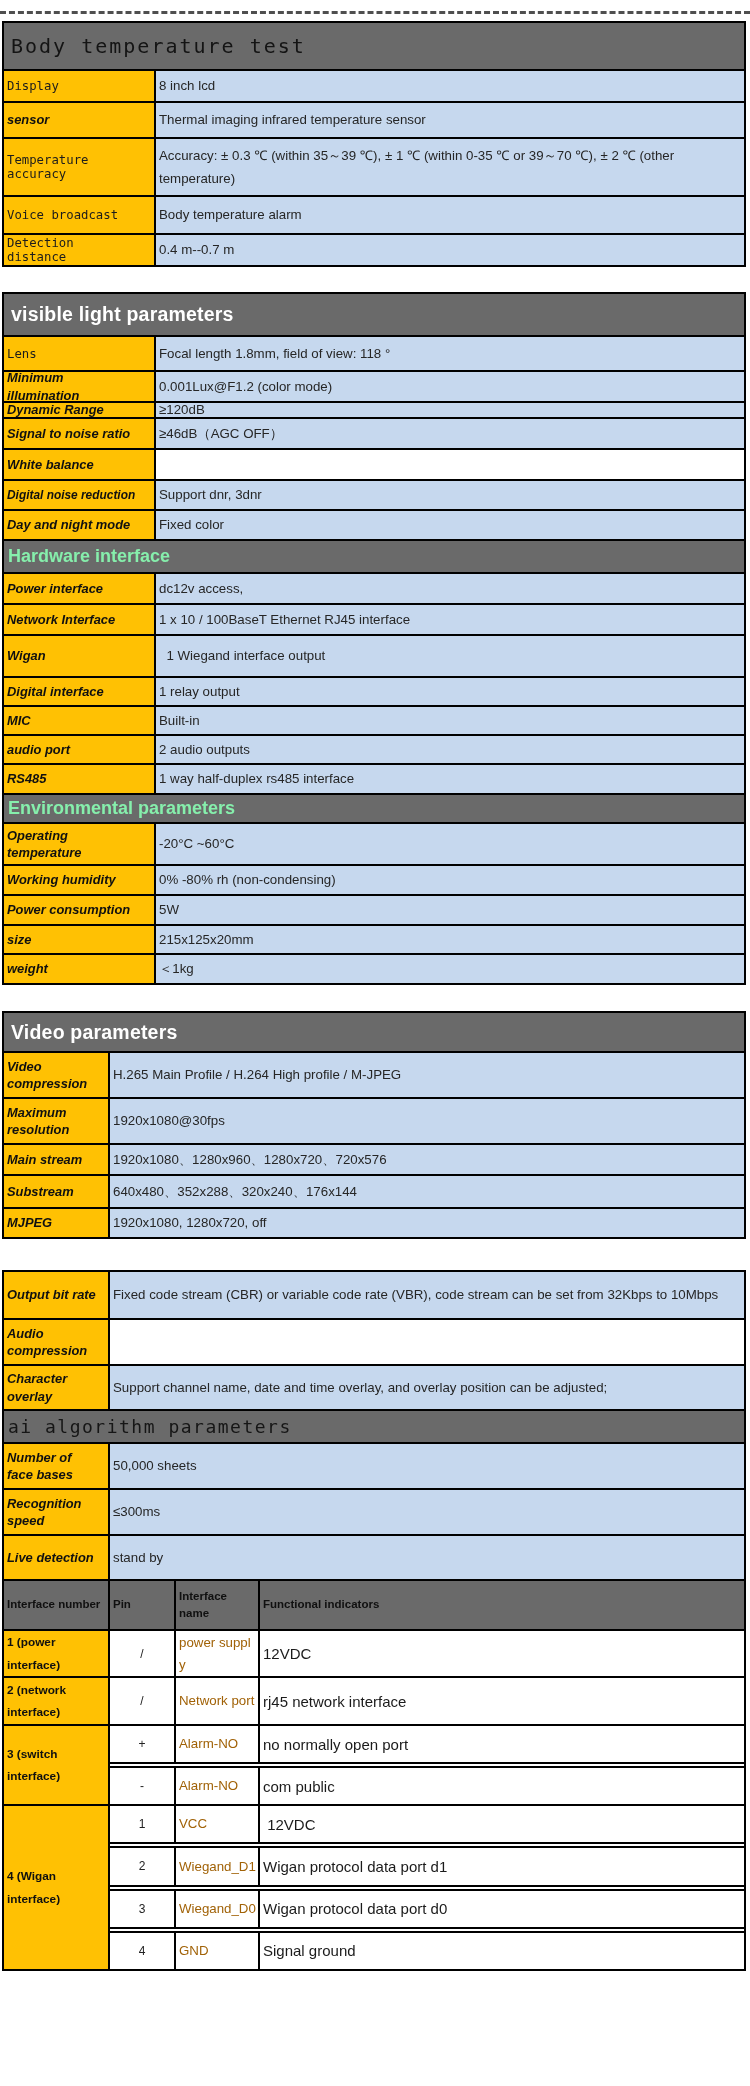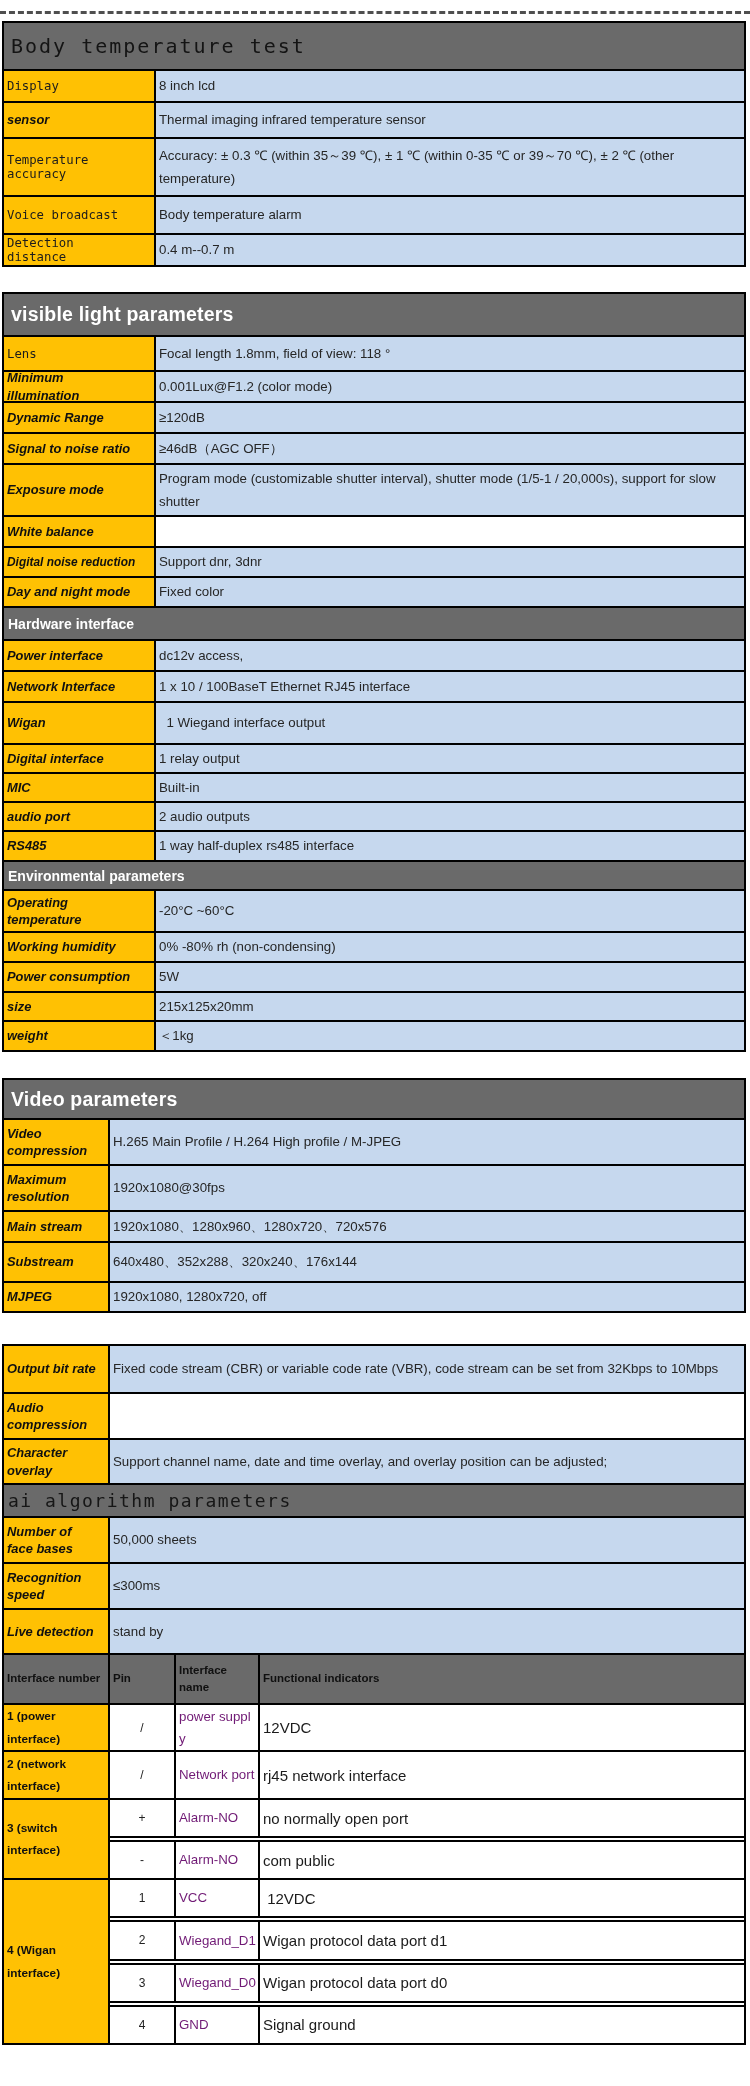--- a/index.html
+++ b/index.html
@@ -4,42 +4,42 @@
 <style>
   html,body{margin:0;padding:0;background:#ffffff;}
   body{width:750px;height:2086px;font-family:"Liberation Sans",sans-serif;position:relative;}
   .dash{margin:11px 0 7px 0;border-top:3px dashed #4f4f4f;width:750px;height:0;}
   .tbl{margin-left:2px;width:744px;border:2px solid #000;box-sizing:border-box;background:#fff;}
   .row{display:flex;border-top:2px solid #000;box-sizing:border-box;overflow:hidden;}
   .row.first{border-top:none;}
   .cap{background:#6a6a6a;display:flex;align-items:center;padding-left:7px;box-sizing:border-box;overflow:hidden;}
   .cap.mono-cap{font-family:"DejaVu Sans Mono",monospace;font-size:20px;color:#141414;letter-spacing:2px;}
   .cap.white-cap{font-weight:bold;font-size:19.5px;color:#ffffff;letter-spacing:0.2px;}
-  .sub{background:#6a6a6a;color:#ffffff;font-weight:bold;font-size:14px;display:flex;align-items:center;padding-left:4px;flex:1;}
+  .sub{background:#6a6a6a;color:#86efac;font-weight:bold;font-size:18px;display:flex;align-items:center;padding-left:4px;flex:1;}
   .sub.mono-sub{font-family:"DejaVu Sans Mono",monospace;font-weight:normal;color:#161616;font-size:18px;letter-spacing:1.5px;}
   .lab{width:152px;background:#ffc103;border-right:2px solid #000;display:flex;align-items:center;padding:0 18px 0 3px;box-sizing:border-box;overflow:hidden;}
   .narrow .lab{width:106px;padding:0 8px 0 3px;}
   .val{flex:1;background:#c6d8ee;display:flex;align-items:center;padding:0 4px 0 3px;box-sizing:border-box;font-size:13.3px;color:#262626;line-height:1.75;white-space:pre-wrap;overflow:hidden;}
   .mono{font-family:"DejaVu Sans Mono",monospace;font-size:12.3px;color:#1c1c1c;}
   .bl{font-weight:bold;font-size:12.9px;color:#101010;line-height:1.35;font-style:italic;}
   .fs12{font-size:11.9px;}
   .wrap2{padding-right:44px;}
   
   .ifhead{display:flex;border-top:2px solid #000;background:#6a6a6a;box-sizing:border-box;}
   .ifhead .hc{border-right:2px solid #000;display:flex;align-items:center;padding:0 2px 0 3px;box-sizing:border-box;font-weight:bold;font-size:11.5px;color:#101010;line-height:1.5;}
   .ifhead .hc:last-child{border-right:none;}
   .hc.c1{width:106px;} .hc.c2{width:66px;} .hc.c3{width:84px;} .hc.c4{flex:1;}
   .ifsec{display:flex;border-top:2px solid #000;box-sizing:border-box;}
   .iflab{width:106px;background:#ffc103;border-right:2px solid #000;display:flex;align-items:center;padding:0 2px 0 3px;box-sizing:border-box;font-weight:bold;font-size:11.8px;color:#101010;line-height:1.9;}
   .ifrows{flex:1;display:flex;flex-direction:column;}
   .ifr{display:flex;flex:1;border-top:2px solid #000;box-sizing:border-box;overflow:hidden;}
   .ifr.firstr{border-top:none;}
   .ifr.dbl{border-top:6px double #000;}
   .pin{width:66px;border-right:2px solid #000;background:#fff;display:flex;align-items:center;justify-content:center;font-size:12px;color:#222;box-sizing:border-box;}
-  .nm{width:84px;border-right:2px solid #000;background:#fff;display:flex;align-items:center;font-size:13.3px;color:#701a75;padding:0 1px 0 3px;box-sizing:border-box;word-break:break-all;line-height:1.6;}
+  .nm{width:84px;border-right:2px solid #000;background:#fff;display:flex;align-items:center;font-size:13.3px;color:#a16207;padding:0 1px 0 3px;box-sizing:border-box;word-break:break-all;line-height:1.6;}
   .fn{flex:1;background:#fff;display:flex;align-items:center;font-size:15px;color:#1b1b1b;padding:0 3px;box-sizing:border-box;white-space:pre-wrap;}
   .gap25{height:25px;} .gap26{height:26px;} .gap31{height:31px;}
 </style>
 </head>
 <body>
 
 <div class="dash"></div>
 
 <div class="tbl">
   <div class="row first cap mono-cap" style="height:46px">Body temperature test</div>
@@ -70,31 +70,27 @@
 <div class="tbl">
   <div class="row first cap white-cap" style="height:41px">visible light parameters</div>
   <div class="row" style="height:35px">
     <div class="lab mono">Lens</div>
     <div class="val">Focal length 1.8mm, field of view: 118 °</div>
   </div>
   <div class="row" style="height:31px">
     <div class="lab bl">Minimum illumination</div>
     <div class="val">0.001Lux@F1.2 (color mode)</div>
   </div>
-  <div class="row" style="height:31px">
+  <div class="row" style="height:16px">
     <div class="lab bl">Dynamic Range</div>
     <div class="val">≥120dB</div>
   </div>
   <div class="row" style="height:31px">
     <div class="lab bl">Signal to noise ratio</div>
     <div class="val">≥46dB（AGC OFF）</div>
-  </div>
-  <div class="row" style="height:52px">
-    <div class="lab bl">Exposure mode</div>
-    <div class="val">Program mode (customizable shutter interval), shutter mode (1/5-1 / 20,000s), support for slow shutter</div>
   </div>
   <div class="row" style="height:31px">
     <div class="lab bl">White balance</div>
   </div>
   <div class="row" style="height:30px">
     <div class="lab bl fs12">Digital noise reduction</div>
     <div class="val">Support dnr, 3dnr</div>
   </div>
   <div class="row" style="height:30px">
     <div class="lab bl">Day and night mode</div>
@@ -165,21 +161,21 @@
     <div class="val">H.265 Main Profile / H.264 High profile / M-JPEG</div>
   </div>
   <div class="row" style="height:46px">
     <div class="lab bl">Maximum resolution</div>
     <div class="val">1920x1080@30fps</div>
   </div>
   <div class="row" style="height:31px">
     <div class="lab bl">Main stream</div>
     <div class="val">1920x1080、1280x960、1280x720、720x576</div>
   </div>
-  <div class="row" style="height:40px">
+  <div class="row" style="height:33px">
     <div class="lab bl">Substream</div>
     <div class="val">640x480、352x288、320x240、176x144</div>
   </div>
   <div class="row" style="height:30px">
     <div class="lab bl">MJPEG</div>
     <div class="val">1920x1080, 1280x720, off</div>
   </div>
 </div>
 
 <div class="gap31"></div>

